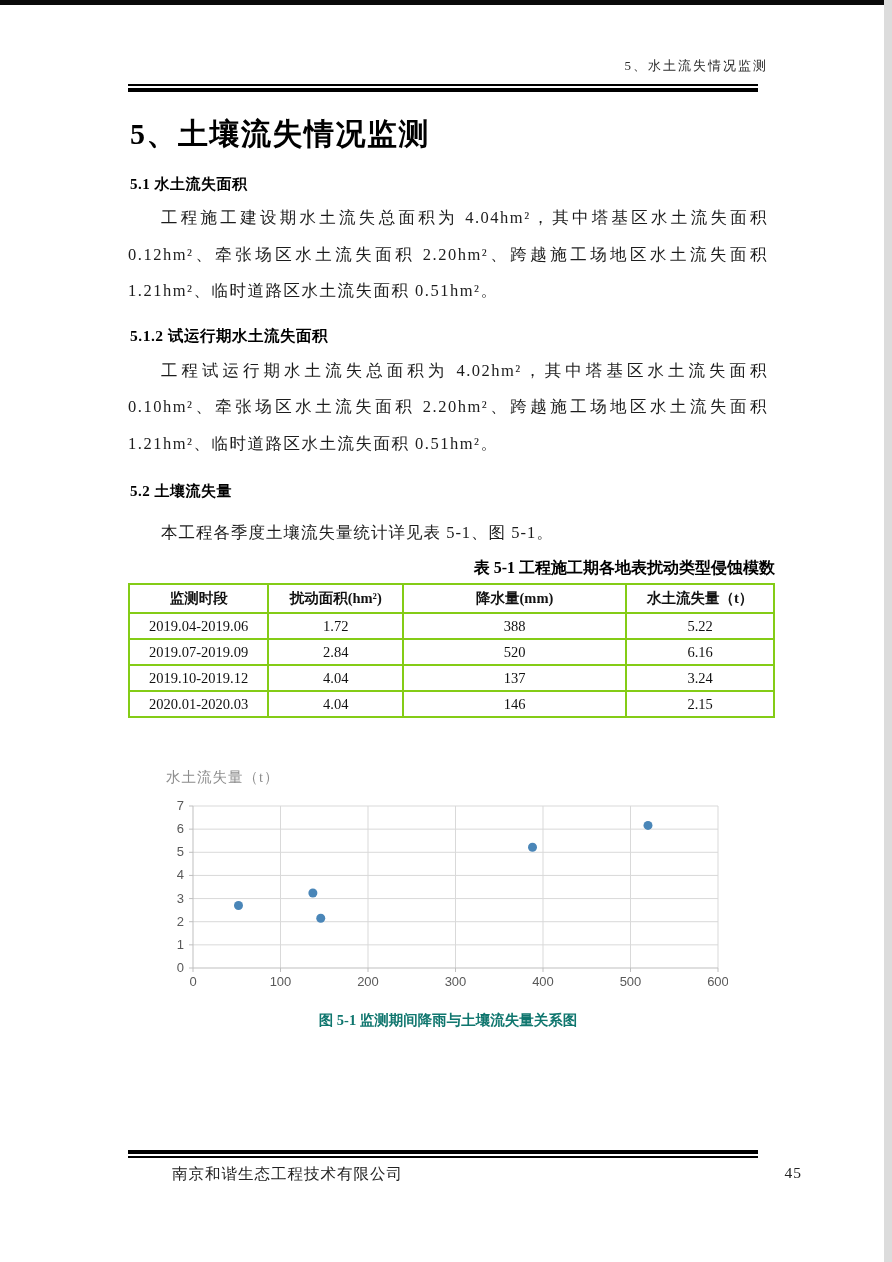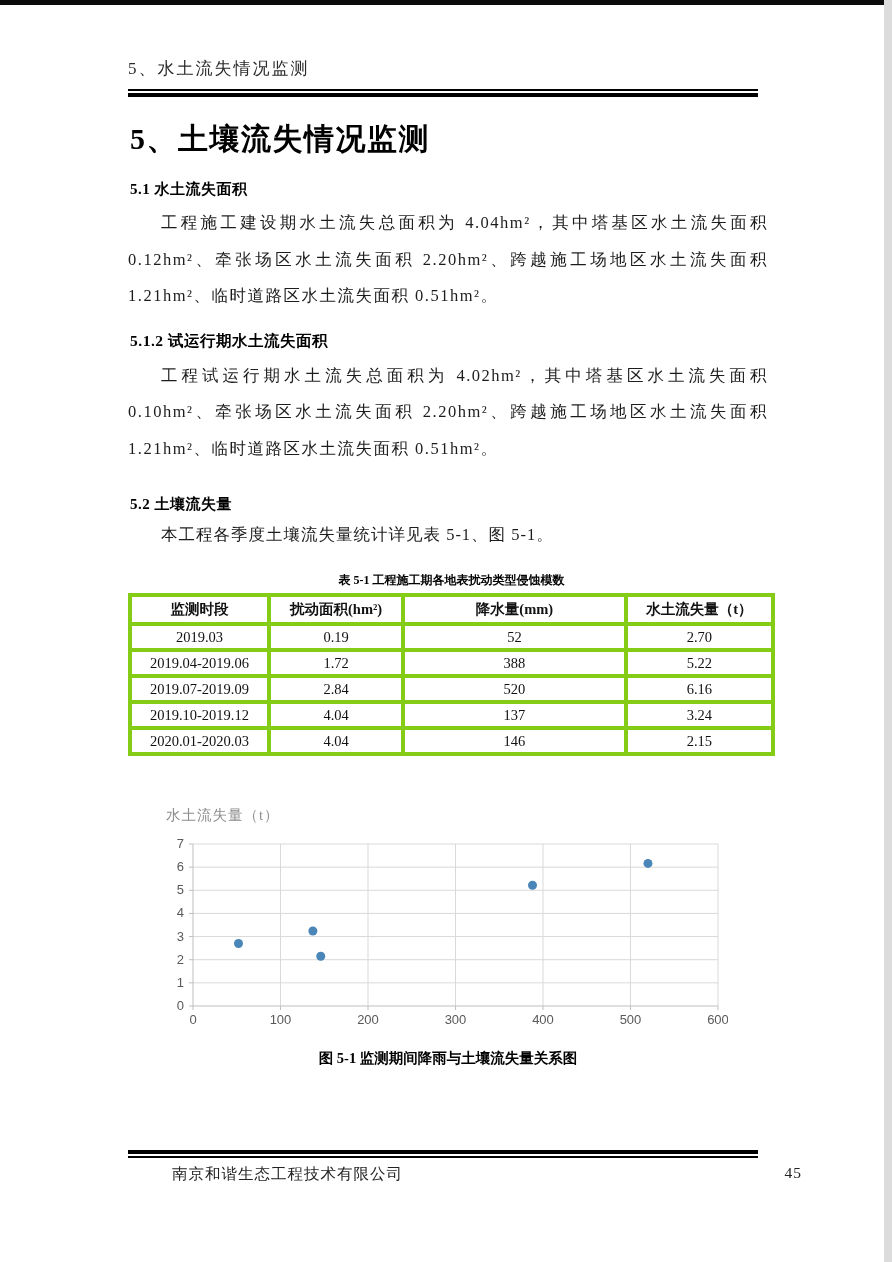--- a/index.html
+++ b/index.html
@@ -20,76 +20,76 @@
   }
   .right-strip {
     position: absolute; top: 0; right: 0;
     width: 8px; height: 100%; background: #dcdcdc;
   }
   .content {
     position: absolute; left: 128px; top: 0; width: 640px;
   }
   .running-header-title {
     margin-top: 57px;
-    text-align: left;
-    font-size: 17px;
+    text-align: right;
+    font-size: 13px;
     letter-spacing: 2px;
     color: #2b2b2b;
   }
   .rule { width: 630px; }
   .rule-header { margin-top: 9px; }
   .rule-header .thin  { height: 2px; background: #000; margin-bottom: 2px; }
   .rule-header .thick { height: 4px; background: #000; }
   .rule-footer .thick { height: 4px; background: #000; margin-bottom: 2px; }
   .rule-footer .thin  { height: 2px; background: #000; }
   h1 {
     margin: 22px 0 0 2px;
     font-size: 30px;
     font-weight: bold;
     color: #000;
     letter-spacing: 1.5px;
   }
   h2 { margin: 20px 0 0 2px; font-size: 15px; font-weight: bold; color: #000; letter-spacing: 0.5px; }
-  h2.h2-52 { margin-top: 28px; }
+  h2.h2-52 { margin-top: 20px; }
   h3 { margin: 16px 0 0 2px; font-size: 15.5px; font-weight: bold; color: #000; letter-spacing: 0.5px; }
   p.body-para {
     margin-top: 6px;
     font-size: 16.5px;
     line-height: 36.5px;
     text-align: justify;
     text-indent: 2em;
     letter-spacing: 1.5px;
     color: #1c1c1c;
   }
   p.intro-para {
-    margin-top: 6px;
+    margin-top: 17px;
     font-size: 16.5px;
     line-height: 30px;
     text-indent: 2em;
     letter-spacing: 1px;
     color: #1c1c1c;
   }
   .table-caption {
-    margin-top: 22px;
+    margin-top: 10px;
     width: 647px;
-    text-align: center;
+    text-align: right;
     font-weight: bold;
-    font-size: 12px;
+    font-size: 16px;
     color: #000;
   }
   table.data-table {
     margin-top: 4px;
     width: 647px;
     border-collapse: collapse;
     border: 2px solid #000;
     font-size: 14.5px;
     color: #111;
   }
   table.data-table th, table.data-table td {
-    border: 4px solid #84cc16;
+    border: 2px solid #84cc16;
     text-align: center;
     vertical-align: middle;
     padding: 2px 2px;
     height: 26px;
     font-weight: normal;
   }
   table.data-table th { font-weight: bold; height: 29px; }
   .col-period { width: 21.6%; }
   .col-area   { width: 20.9%; }
   .col-rain   { width: 34.6%; }
@@ -101,21 +101,21 @@
     letter-spacing: 1px;
     margin-left: 6px;
   }
   .chart-svg { display: block; margin-top: 4px; }
   .figure-caption {
     margin-top: 20px;
     width: 640px;
     text-align: center;
     font-weight: bold;
     font-size: 14.5px;
-    color: #000000;
+    color: #0f766e;
   }
   .footer {
     position: absolute; left: 128px; top: 1150px; width: 640px;
   }
   .footer-row {
     margin-top: 6px;
     width: 630px;
     display: flex;
     justify-content: space-between;
     font-size: 15.5px;
@@ -164,26 +164,20 @@
       </colgroup>
       <thead>
         <tr>
           <th>监测时段</th>
           <th>扰动面积(hm²)</th>
           <th>降水量(mm)</th>
           <th>水土流失量（t）</th>
         </tr>
       </thead>
       <tbody>
-        <tr>
-          <td>2019.03</td>
-          <td>0.19</td>
-          <td>52</td>
-          <td>2.70</td>
-        </tr>
         <tr>
           <td>2019.04-2019.06</td>
           <td>1.72</td>
           <td>388</td>
           <td>5.22</td>
         </tr>
         <tr>
           <td>2019.07-2019.09</td>
           <td>2.84</td>
           <td>520</td>

